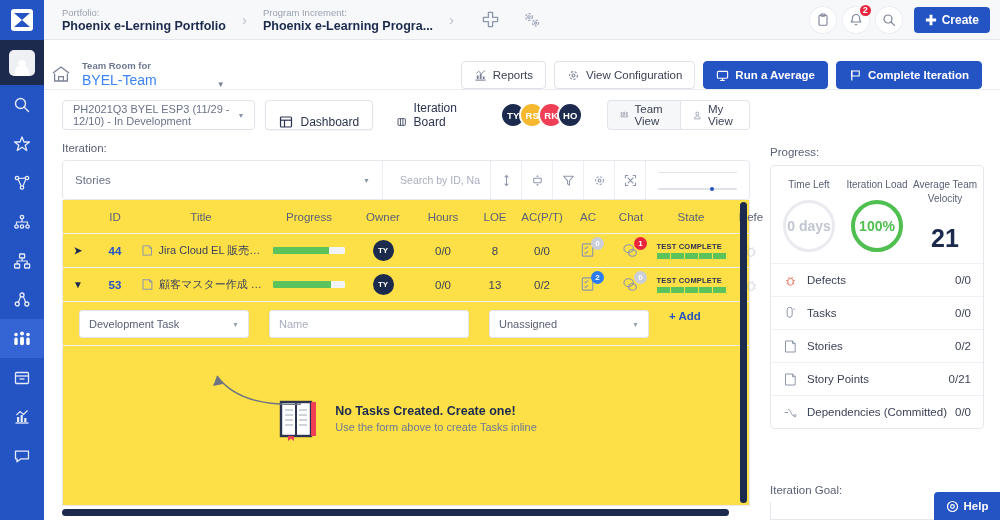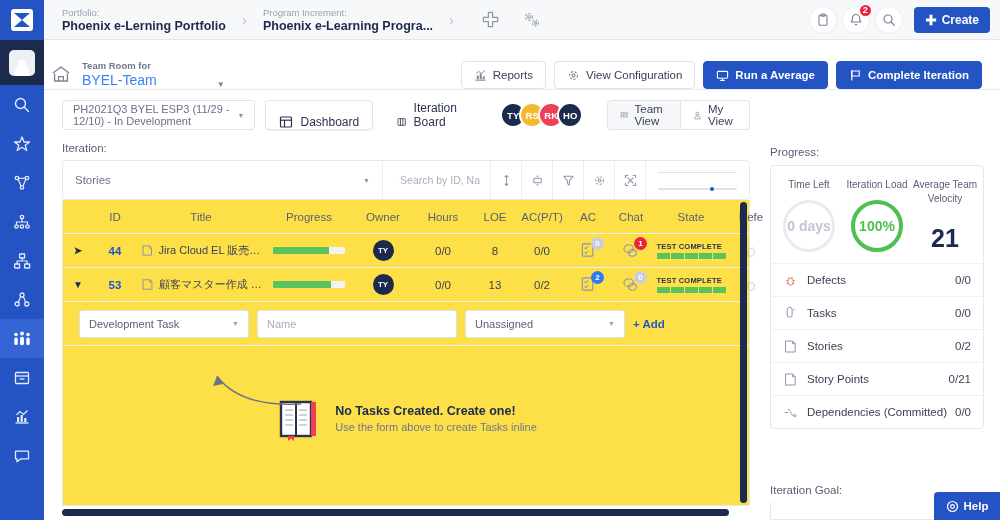--- a/index.html
+++ b/index.html
@@ -221,21 +221,21 @@
   .bn.blue { background: #2b7cf0; }
   .bn.red { background: #e8253c; }
   .bn.gray { background: #c9ced9; }
   .state-box { display: flex; flex-direction: column; align-items: flex-start; gap: 2px; }
   .state-txt { font-size: 7.5px; font-weight: bold; color: #2b3350; letter-spacing: .2px; white-space: nowrap; }
   .state-seg { display: flex; gap: 1px; }
   .state-seg i { width: 13px; height: 6px; background: #5bc35b; display: block; }
 
   
   .taskform {
-    display: flex; align-items: center; gap: 8px; padding: 8px 0 8px 16px;
+    display: flex; gap: 20px; padding: 8px 0 8px 16px;
     border-bottom: 1px solid #eef0f4; height: 44px; flex: 0 0 44px;
   }
   .tf-select {
     height: 28px; border: 1px solid #dfe2e9; border-radius: 3px; background: #fff;
     display: flex; align-items: center; justify-content: space-between;
     padding: 0 9px; font-size: 11px; color: #5a6176; cursor: pointer;
   }
   .tf-input {
     height: 28px; border: 1px solid #dfe2e9; border-radius: 3px; background: #fff;
     display: flex; align-items: center; padding: 0 9px; font-size: 11px;

